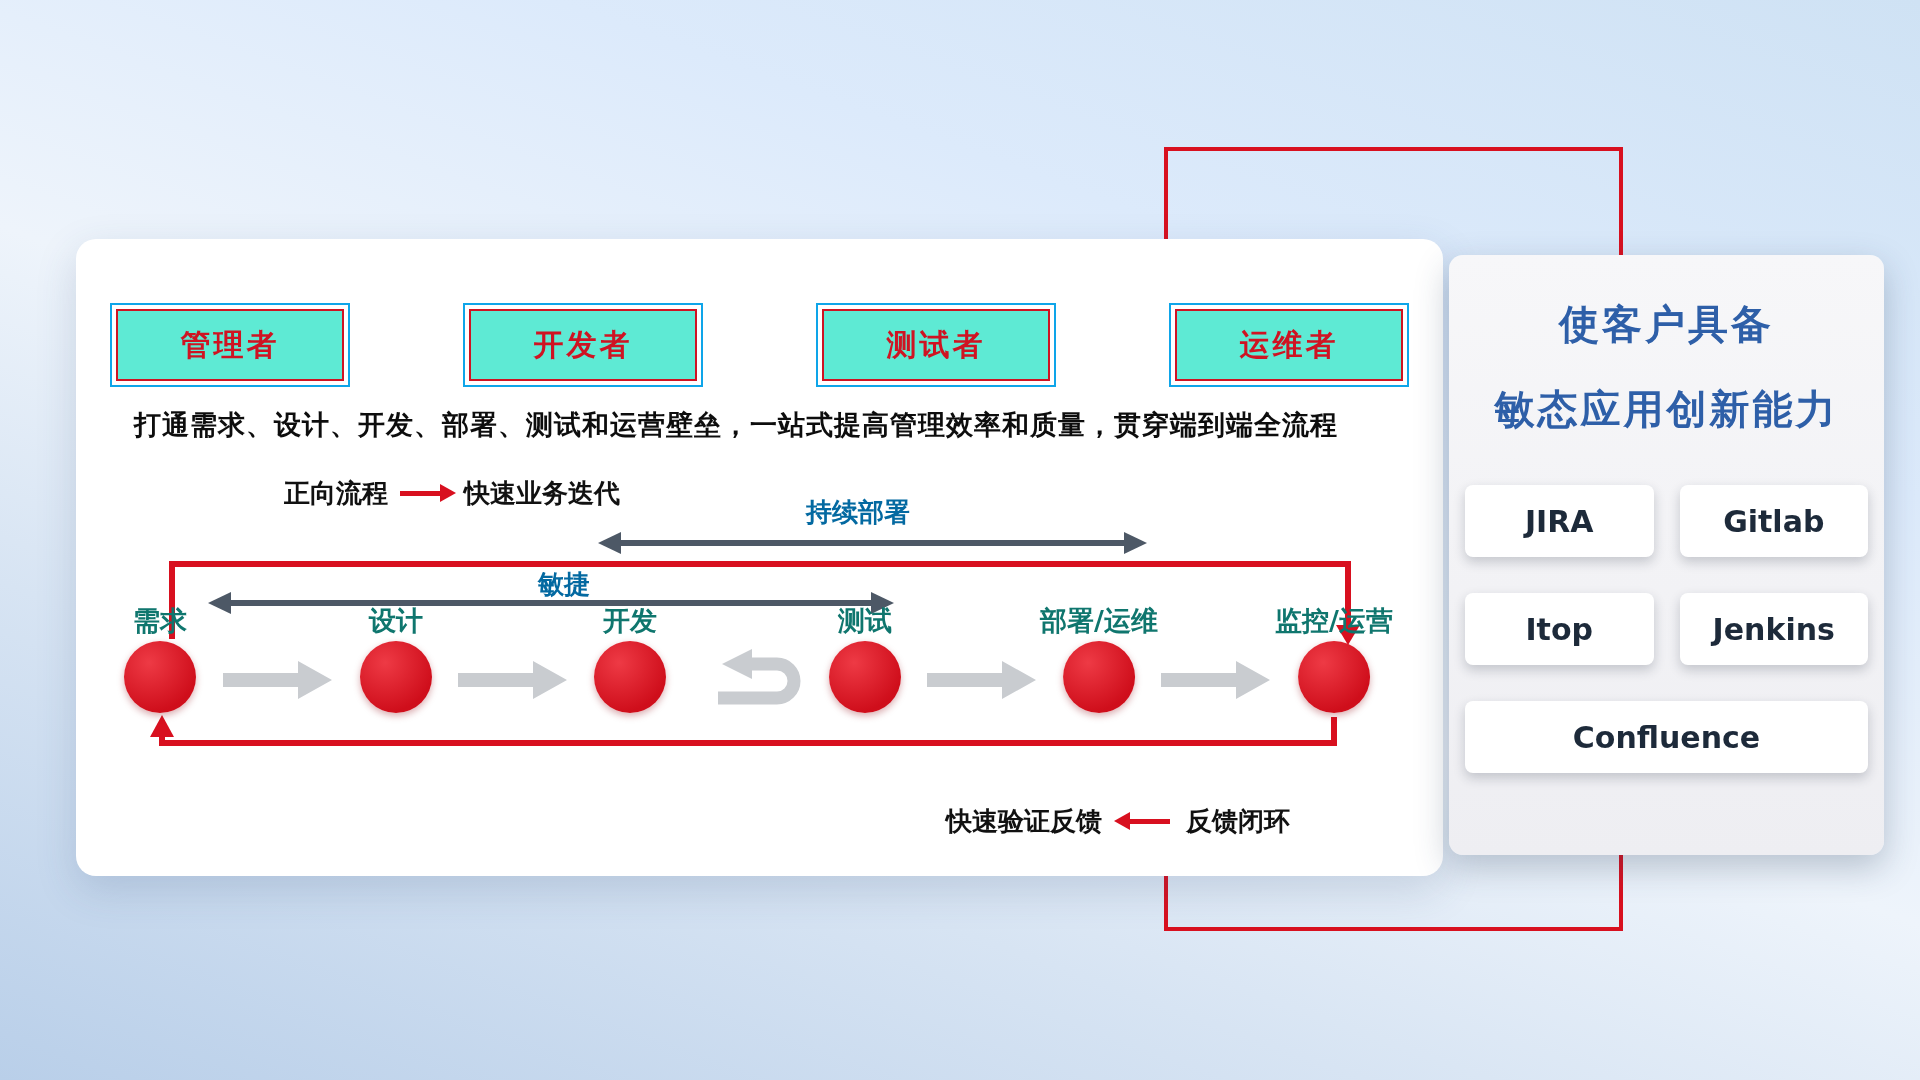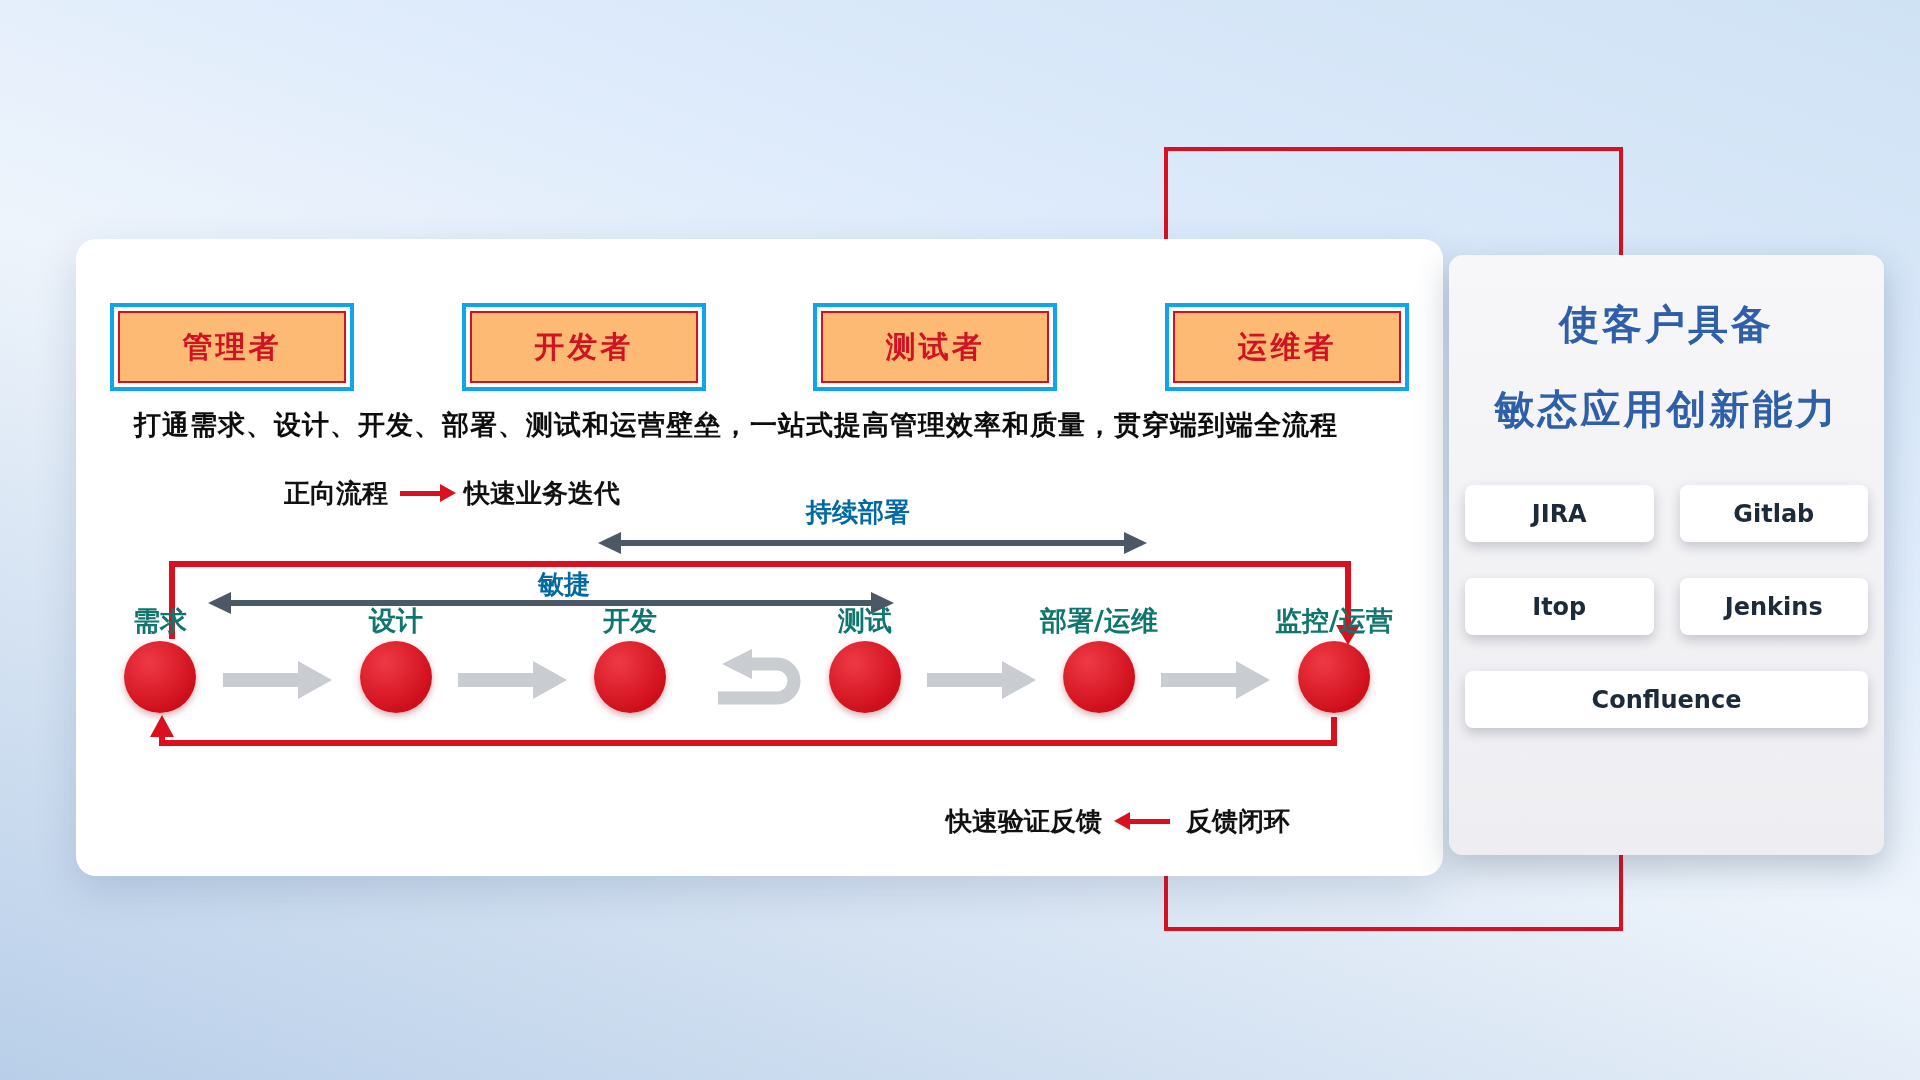--- a/index.html
+++ b/index.html
@@ -7,21 +7,21 @@
   .stage{position:relative;width:1920px;height:1080px;overflow:hidden;
     background:linear-gradient(200deg,#cfe2f4 0%,#dceafb 28%,#eef4fb 52%,#d7e4f3 72%,#b9cfe9 100%);}
   
   .red-frame{position:absolute;left:1164px;top:147px;width:451px;height:776px;
     border:4px solid #d8101f;background:transparent;z-index:1;}
   
   .card{position:absolute;left:76px;top:239px;width:1367px;height:637px;background:#ffffff;
     border-radius:20px;box-shadow:0 14px 40px rgba(50,80,120,.18);z-index:2;}
   .roles{position:absolute;top:64px;left:34px;width:1299px;display:flex;justify-content:space-between;}
   .role-box{width:236px;height:80px;display:flex;align-items:center;justify-content:center;
-    background:#fdba74;border:4px solid #0ea5e9;
+    background:#5eead4;border:2px solid #0ea5e9;
     box-shadow:inset 0 0 0 4px #fff, inset 0 0 0 6px #cf1322;
     color:#cf1322;font-size:30px;font-weight:700;letter-spacing:3px;}
   .subtitle{position:absolute;top:168px;left:58px;font-size:27px;font-weight:700;color:#0d0d0d;
     letter-spacing:1px;white-space:nowrap;}
   .legend{position:absolute;display:flex;align-items:center;font-size:26px;font-weight:700;color:#111;}
   .legend-forward{top:237px;left:208px;gap:12px;}
   .legend-feedback{top:565px;left:870px;gap:16px;}
   .arrow-right{width:42px;height:5px;background:#d8101f;position:relative;margin-right:10px;}
   .arrow-right::after{content:"";position:absolute;right:-14px;top:-7px;
     border-left:16px solid #d8101f;border-top:9px solid transparent;border-bottom:9px solid transparent;}
@@ -39,22 +39,22 @@
     background:radial-gradient(circle at 35% 30%, #ee3a45, #cf0e1b 72%);
     box-shadow:0 3px 7px rgba(150,20,30,.35);}
   
   .panel{position:absolute;left:1449px;top:255px;width:435px;height:600px;
     background:linear-gradient(#f7f7f9,#eeeef2);box-shadow:0 12px 34px rgba(40,60,90,.28);
     border-radius:14px;z-index:3;}
   .panel-title{font-size:40px;font-weight:700;color:#2e5fa8;text-align:center;letter-spacing:3px;}
   .pt1{margin-top:42px;}
   .pt2{margin-top:30px;}
   .tools{display:grid;grid-template-columns:1fr 1fr;column-gap:26px;row-gap:36px;margin:48px 16px 0;}
-  .tool{height:57px;background:#fff;border-radius:8px;box-shadow:0 5px 12px rgba(30,40,60,.22);
-    display:flex;align-items:center;justify-content:center;font-size:24px;font-weight:700;color:#1d2a3a;}
+  .tool{height:72px;background:#fff;border-radius:8px;box-shadow:0 5px 12px rgba(30,40,60,.22);
+    display:flex;align-items:center;justify-content:center;font-size:30px;font-weight:700;color:#1d2a3a;}
   .tool-wide{grid-column:1 / -1;}
 </style>
 </head>
 <body>
 
 <div class="stage">
 
   <div class="red-frame"></div>
 
   <div class="card">

